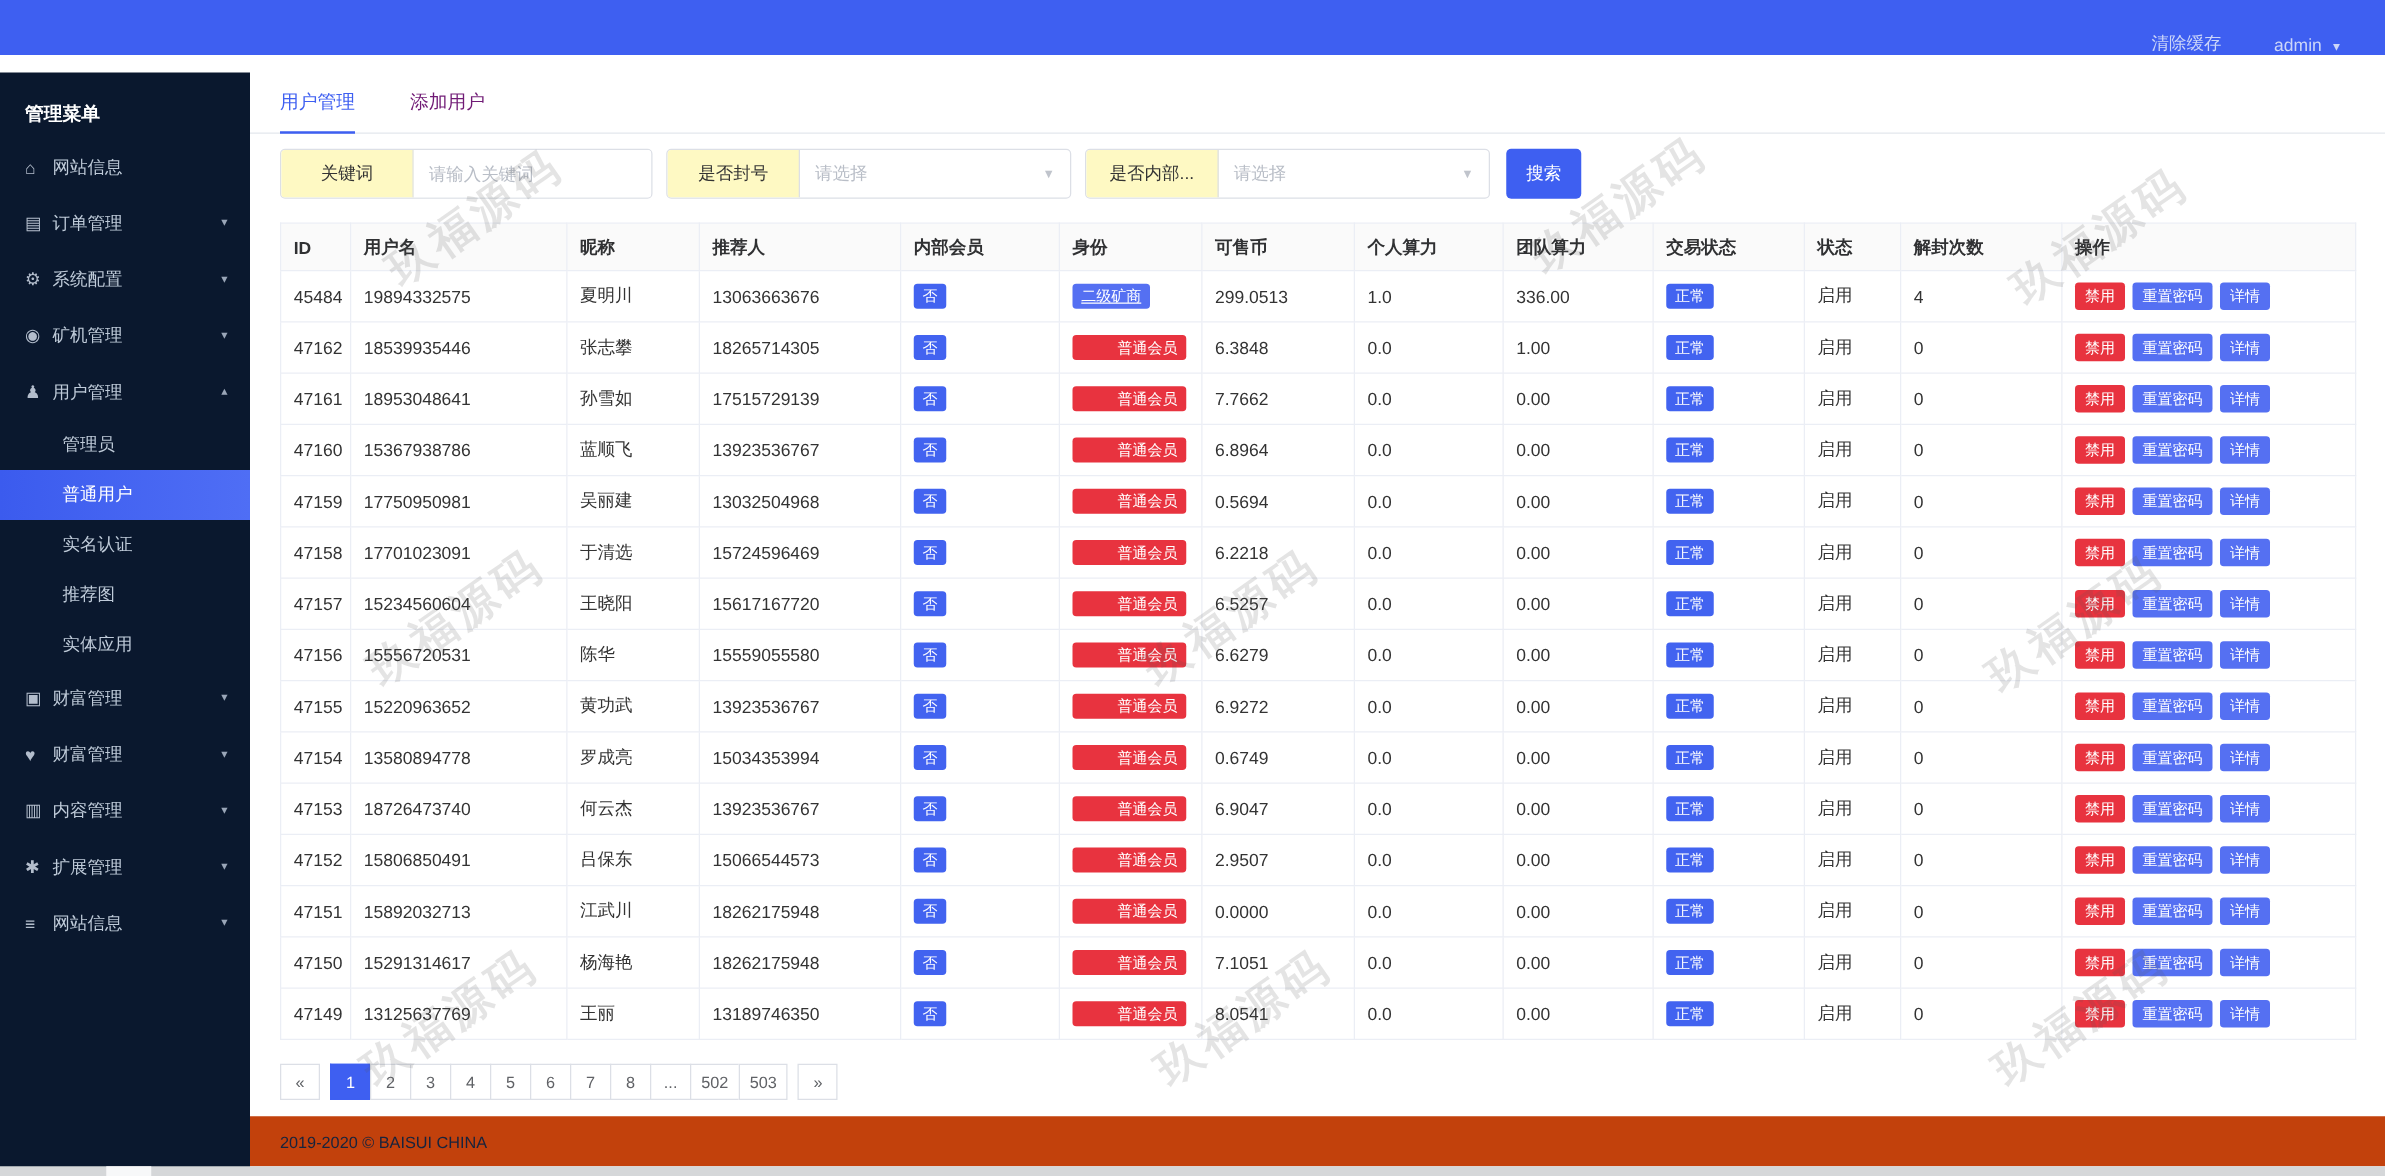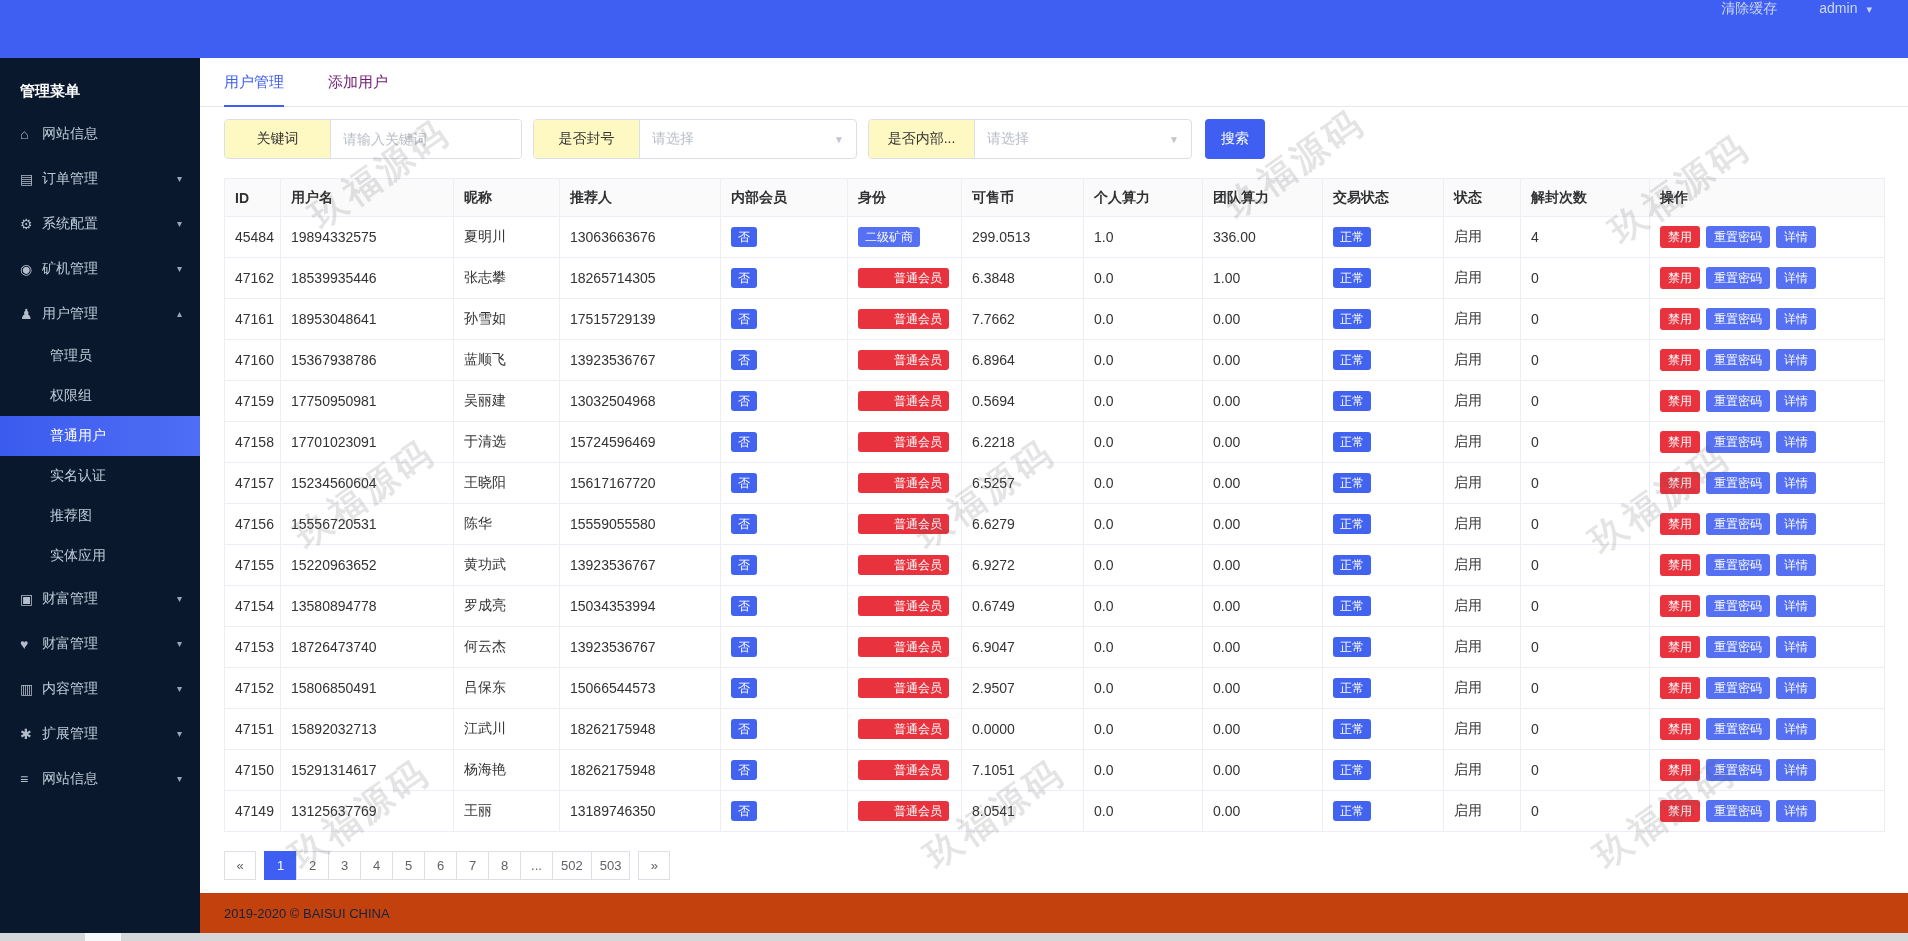--- a/index.html
+++ b/index.html
@@ -5,22 +5,22 @@
   * { margin:0; padding:0; box-sizing:border-box; }
   html,body { width:1908px; height:941px; overflow:hidden;
     font-family:"Liberation Sans","DejaVu Sans",sans-serif; background:#fff; }
 
   :root{
     --primary:#3e5ff1; --sidebar-bg:#0a182e; --badge-red:#e8333f;
     --badge-blue:#4263f0; --badge-lblue:#5570f2; --border:#ebeef5;
   }
 
   
-  .topbar{ position:absolute; top:0; left:0; width:1908px; height:58px;
-    background:var(--primary); z-index:30; display:flex; align-items:flex-start;
+  .topbar{ position:absolute; top:0; left:0; width:1908px; height:44px;
+    background:var(--primary); z-index:30; display:flex; align-items:flex-end;
     justify-content:flex-end; padding-right:36px; gap:42px; }
   .topbar .tb-item{ color:#ccd6f8; font-size:14px; cursor:pointer; }
   .topbar .caret{ font-size:11px; margin-left:6px; }
 
   
   .sidebar{ position:absolute; top:58px; left:0; bottom:4px; width:200px;
     background:var(--sidebar-bg); z-index:20; }
   .sb-title{ color:#fff; font-size:15px; font-weight:bold; padding:24px 0 10px 20px; }
   .sb-item{ position:relative; height:45px; display:flex; align-items:center;
     padding-left:20px; color:#bfcbd9; font-size:14px; cursor:pointer; }
@@ -61,21 +61,21 @@
   .tblwrap{ margin:19px 24px 0 24px; }
   table{ border-collapse:collapse; table-layout:fixed; width:1660px;
     border:1px solid var(--border); font-size:14px; color:#333; }
   thead th{ background:#fafafa; height:38px; text-align:left; padding-left:10px;
     font-weight:bold; border:1px solid var(--border); color:#303133; }
   tbody td{ height:41px; padding-left:10px; border:1px solid var(--border);
     background:#fff; }
   .badge{ display:inline-block; color:#fff; font-size:12px; border-radius:3px;
     padding:4px 7px; line-height:1; cursor:default; }
   .b-blue{ background:var(--badge-blue); }
-  .b-lblue{ background:var(--badge-lblue); }
+  .b-lblue{ background:var(--badge-lblue);text-decoration:underline; }
   .b-red{ background:var(--badge-red);padding-left:36px; }
   .abtn{ display:inline-block; color:#fff; font-size:12px; border-radius:3px;
     padding:5px 8px; line-height:1; margin-right:6px; cursor:pointer; border:none; }
   .a-red{ background:var(--badge-red); }
   .a-blue{ background:var(--badge-lblue); }
 
   
   .pager{ display:flex; align-items:center; margin:19px 24px 0 24px; font-size:13px; }
   .pg-box{ min-width:32px; height:29px; border:1px solid #dcdfe6; display:flex;
     align-items:center; justify-content:center; color:#606266; cursor:pointer;
@@ -130,21 +130,20 @@
         <span class="ic">◉</span>
         <span>矿机管理</span>
         <span class="arrow">▾</span>
       </div>
       <div class="sb-item">
         <span class="ic">♟</span>
         <span>用户管理</span>
         <span class="arrow">▴</span>
       </div>
       <div class="sb-sub">管理员</div>
-      <div class="sb-sub">权限组</div>
       <div class="sb-sub active">普通用户</div>
       <div class="sb-sub">实名认证</div>
       <div class="sb-sub">推荐图</div>
       <div class="sb-sub">实体应用</div>
       <div class="sb-item">
         <span class="ic">▣</span>
         <span>财富管理</span>
         <span class="arrow">▾</span>
       </div>
       <div class="sb-item">

